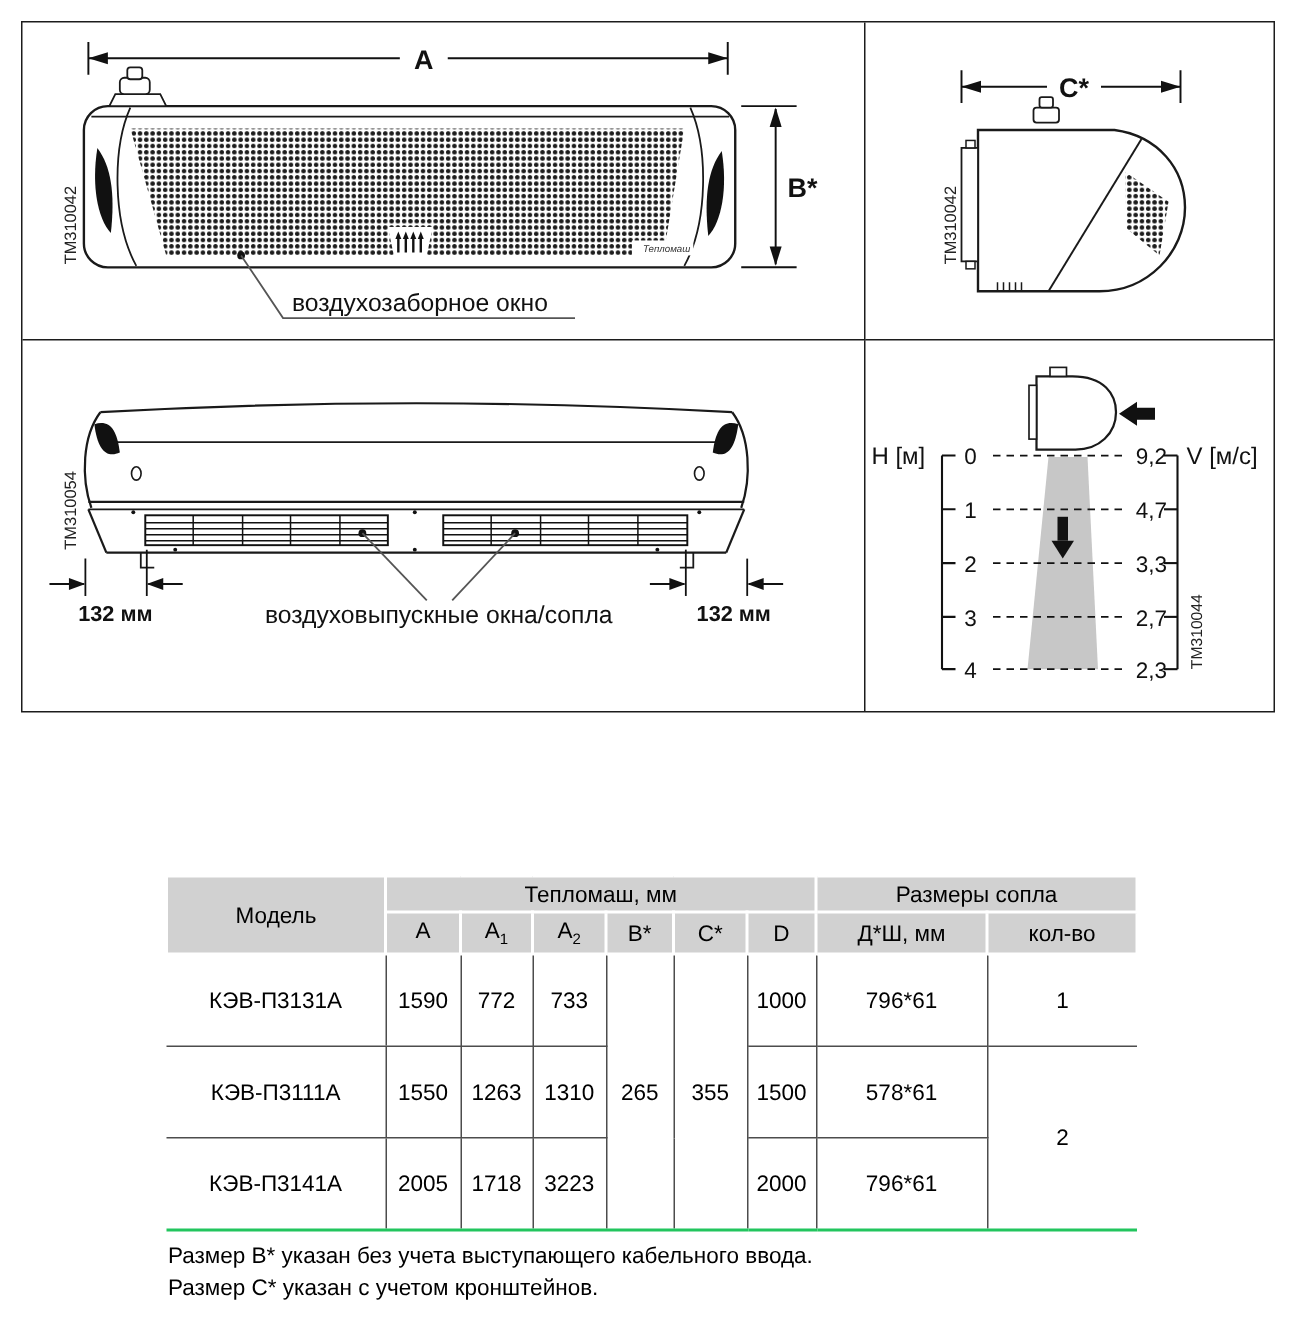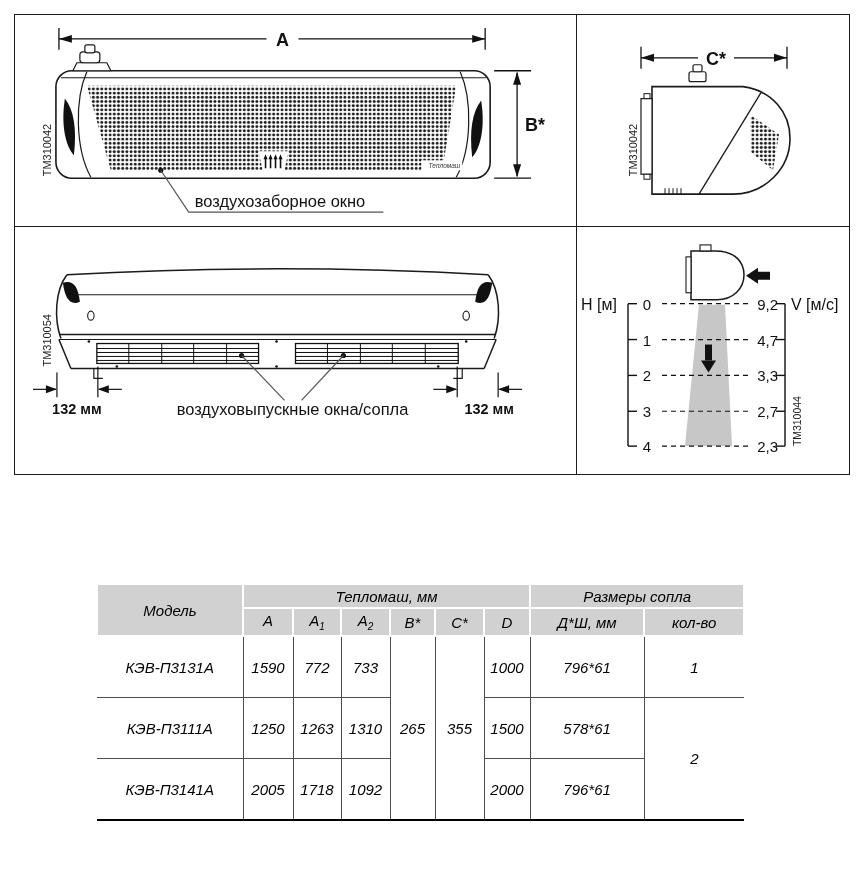--- a/index.html
+++ b/index.html
@@ -16,30 +16,30 @@
   .panel svg{display:block;width:100%;height:100%;}
   svg text{font-family:"Liberation Sans", sans-serif;fill:#111;}
   .dim-letter{font-size:18px;font-weight:bold;}
   .dim-num{font-size:14.5px;font-weight:bold;}
   .callout{font-size:16.5px;}
   .tm-code{font-size:11px;fill:#222;}
   .axis-label{font-size:16px;}
   .tick-num{font-size:15px;}
   .brand{font-size:6.5px;font-style:italic;fill:#333;}
   
-  .tbl-wrap{position:absolute;left:96px;top:583px;width:647px;font-style:italic;}
+  .tbl-wrap{position:absolute;left:110px;top:583px;width:647px;}
   table.spec{border-collapse:collapse;table-layout:fixed;width:647px;font-size:15px;}
   table.spec td{text-align:center;vertical-align:middle;padding:0;}
   td.hd{background:#d1d1d1;border:2px solid #fff;}
   tr.hrow1 td{height:22px;}
   tr.hrow2 td{height:26px;}
   tr.brow td{height:60px;}
   td.vline{border-left:1.5px solid #4d4d4d;border-right:1.5px solid #4d4d4d;}
   td.hb{border-bottom:1.5px solid #4d4d4d;}
-  td.hb2{border-bottom:2px solid #000000;}
+  td.hb2{border-bottom:2px solid #22c55e;}
   td.noleft{border-left:none;}
   td.noright{border-right:none;}
   td.model-cell{text-align:left;padding-left:18px;margin-top:44px;}
   sub{font-size:10px;}
   .notes{position:absolute;left:112px;top:828px;font-size:15px;line-height:1.38;}
 </style>
 </head>
 <body>
 
 <div class="page">
@@ -332,33 +332,37 @@
         <td class="vline hb">772</td>
         <td class="vline hb">733</td>
         <td class="vline hb2" rowspan="3">265</td>
         <td class="vline hb2" rowspan="3">355</td>
         <td class="vline hb">1000</td>
         <td class="vline hb">796*61</td>
         <td class="vline hb noright">1</td>
       </tr>
       <tr class="brow">
         <td class="model-cell hb noleft">КЭВ-П3111А</td>
-        <td class="vline hb">1250</td>
+        <td class="vline hb">1550</td>
         <td class="vline hb">1263</td>
         <td class="vline hb">1310</td>
         <td class="vline hb">1500</td>
         <td class="vline hb">578*61</td>
         <td class="vline hb2 noright" rowspan="2">2</td>
       </tr>
       <tr class="brow">
         <td class="model-cell hb2 noleft">КЭВ-П3141А</td>
         <td class="vline hb2">2005</td>
         <td class="vline hb2">1718</td>
-        <td class="vline hb2">1092</td>
+        <td class="vline hb2">3223</td>
         <td class="vline hb2">2000</td>
         <td class="vline hb2">796*61</td>
       </tr>
     </tbody>
       </table>
   </div>
 
+  <div class="notes">
+    <div>Размер B* указан без учета выступающего кабельного ввода.</div>
+    <div>Размер C* указан с учетом кронштейнов.</div>
+  </div>
 
 </div>
 
 </body></html>

